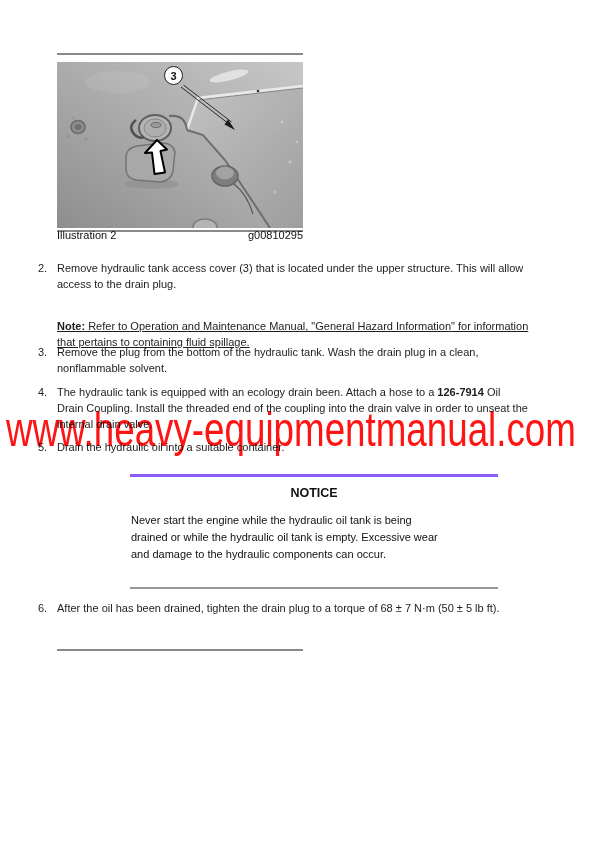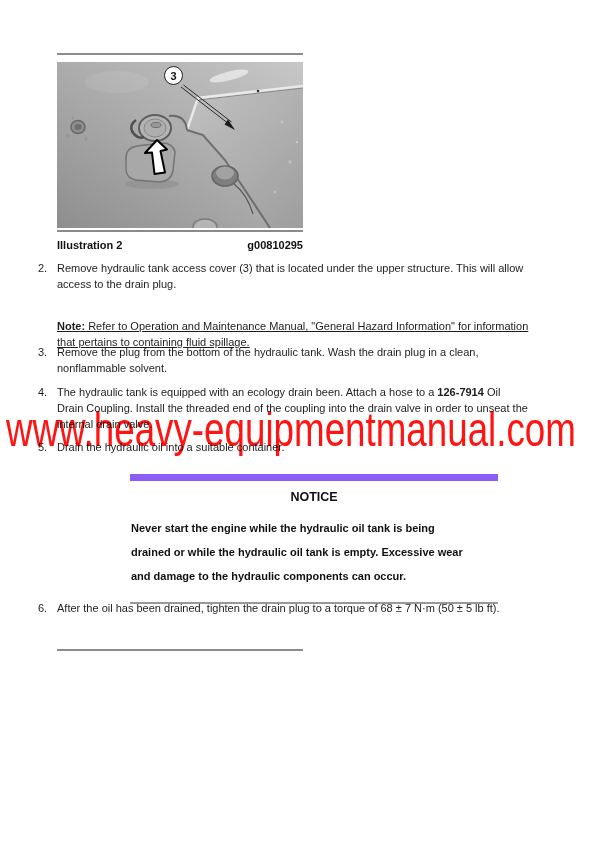--- a/index.html
+++ b/index.html
@@ -12,34 +12,34 @@
   .rule-fig-top{top:53px;left:57px;width:246px;}
   .rule-fig-mid{top:230px;left:57px;width:246px;}
   .rule-bottom{top:649px;left:57px;width:246px;}
   .photo-wrap{position:absolute;top:62px;left:57px;width:246px;height:166px;margin:0;}
   .photo-wrap svg{display:block;}
   .callout-badge{
     position:absolute;left:107px;top:4px;width:19px;height:19px;border:1.6px solid #222;
     border-radius:50%;background:#fdfdfd;display:flex;align-items:center;justify-content:center;
     font-size:11px;font-weight:bold;color:#111;box-sizing:border-box;
   }
-  .caption{position:absolute;top:237px;left:57px;width:246px;display:flex;
-    justify-content:space-between;font-weight:bold;color:#111;align-items:flex-end;}
+  .caption{position:absolute;top:227px;left:57px;width:246px;display:flex;
+    justify-content:space-between;font-weight:normal;color:#111;align-items:flex-end;}
   .step{position:absolute;left:38px;display:flex;align-items:flex-start;}
   .step-num{width:19px;flex:none;}
   .step-text{white-space:pre-line;width:545px;}
   .note-block{position:absolute;left:57px;top:302px;width:540px;white-space:pre-line;text-decoration:underline;}
   .note-label{font-weight:bold;}
   .notice-box{
-    position:absolute;top:474px;left:130px;width:368px;height:130px;box-sizing:border-box;
-    border-top:7px solid #8b5cf6;border-bottom:2px solid #989898;
+    position:absolute;top:474px;left:130px;width:368px;height:115px;box-sizing:border-box;
+    border-top:3px solid #8b5cf6;border-bottom:2px solid #989898;
   }
   .notice-title{text-align:center;font-weight:bold;font-size:12.5px;margin-top:8px;color:#111;}
-  .notice-body{font-weight:bold;margin:11px 0 4px 1px;width:375px;white-space:pre-line;
-    line-height:24px;color:#111;}
+  .notice-body{font-weight:normal;margin:11px 0 4px 1px;width:375px;white-space:pre-line;
+    line-height:17px;color:#111;}
   .watermark{
     position:absolute;top:405px;left:6px;font-size:49px;line-height:1;color:#ff0000;
     white-space:nowrap;transform:scaleX(0.75);transform-origin:left top;
     mix-blend-mode:multiply;opacity:0.92;font-weight:normal;
   }
 </style>
 </head>
 <body>
 
 <div class="page">

